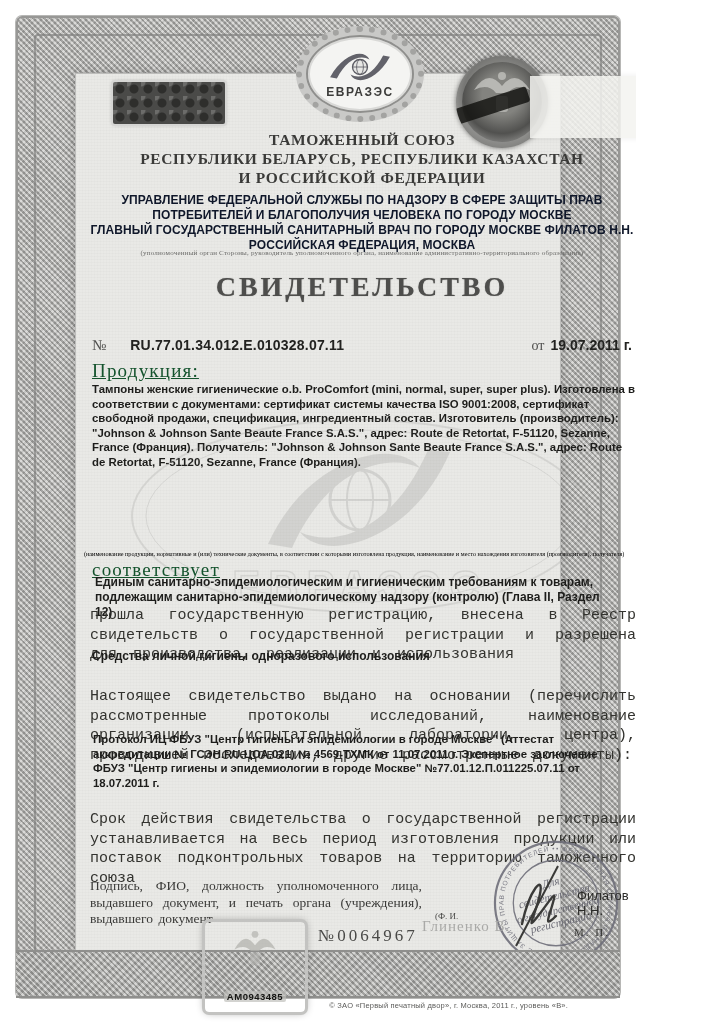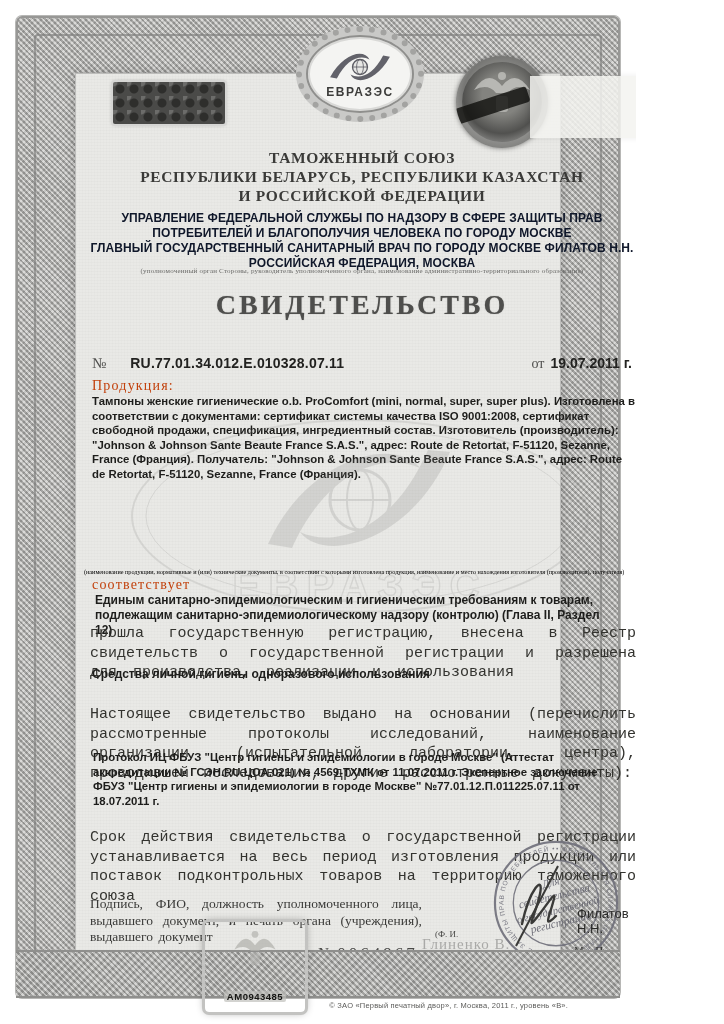--- a/index.html
+++ b/index.html
@@ -68,41 +68,41 @@
   }
   .holo-circle .streak {
     position:absolute; left:-6px; top:42px; width:80px; height:16px;
     background:rgba(15,15,13,.8); transform:rotate(-18deg); border-radius:3px;
   }
   .pale-patch {
     position:absolute; left:530px; top:76px; width:112px; height:62px;
     background:rgba(243,243,240,.85); box-shadow:0 0 6px rgba(0,0,0,.08);
   }
   
-  .abs { position:absolute;margin-top:18px; }
+  .abs { position:absolute; }
   .center { text-align:center; }
   .serif-head { font-family:"Liberation Serif", serif; font-weight:bold; color:#3a3a38; }
   .sans-head  { font-family:"Liberation Sans", sans-serif; font-weight:bold; color:#0f172a; }
   .header-block { left:90px; width:544px; top:130px; }
   .hl1 { font-size:15.5px; line-height:19px; letter-spacing:.6px; }
   .hl2 { font-size:12px; line-height:15px; letter-spacing:.1px; }
   .caption { font-size:7px; color:#6b6b69; letter-spacing:.2px; }
   .title-main { left:90px; width:544px; top:271px; font-family:"Liberation Serif", serif;
     font-weight:bold; font-size:28px; letter-spacing:3px; color:#4e4e4c;
     text-shadow:0 0 1px rgba(70,70,68,.5); }
   .title-sub  { left:90px; width:544px; top:305px; font-family:"Liberation Serif", serif;
     font-weight:bold; font-size:19px; letter-spacing:1.5px; color:#4a4a48; }
   .num-row { left:92px; width:540px; top:337px; display:flex; align-items:baseline; }
   .num-sign { font-size:15px; color:#4e4e4c; }
   .num-val  { font-family:"Liberation Sans", sans-serif; font-weight:bold; font-size:14px;
               color:#222220; margin-left:24px; letter-spacing:.2px; }
   .num-date-prefix { font-size:14px; color:#4e4e4c; margin-left:auto; }
   .num-date { font-family:"Liberation Sans", sans-serif; font-weight:bold; font-size:14px;
               color:#222220; margin-left:6px; }
-  .label-serif { font-family:"Liberation Serif", serif; font-size:14px; letter-spacing:1.2px; color:#c2410c; }
+  .label-serif { font-family:"Liberation Serif", serif; font-size:19px; letter-spacing:1.2px; color:#14532d;text-decoration:underline; }
   .body-sans { font-family:"Liberation Sans", sans-serif; font-weight:bold; font-size:11.4px;
                line-height:14.6px; color:#1d1d1b; }
   .body-serif-just { font-family:Liberation Mono, monospace; font-size:15px; line-height:19.5px;
                color:#33332f; text-align:justify; }
   .product-block { left:92px; width:545px; top:360px; }
   .caption2 { left:84px; width:556px; top:550px; font-size:6.2px; color:#77777
 5; }
   .sootv { left:92px; top:559px; }
   .edinym { left:95px; width:525px; top:575px; }
   .proshla { left:90px; width:546px; top:606px; word-spacing:7px; }

